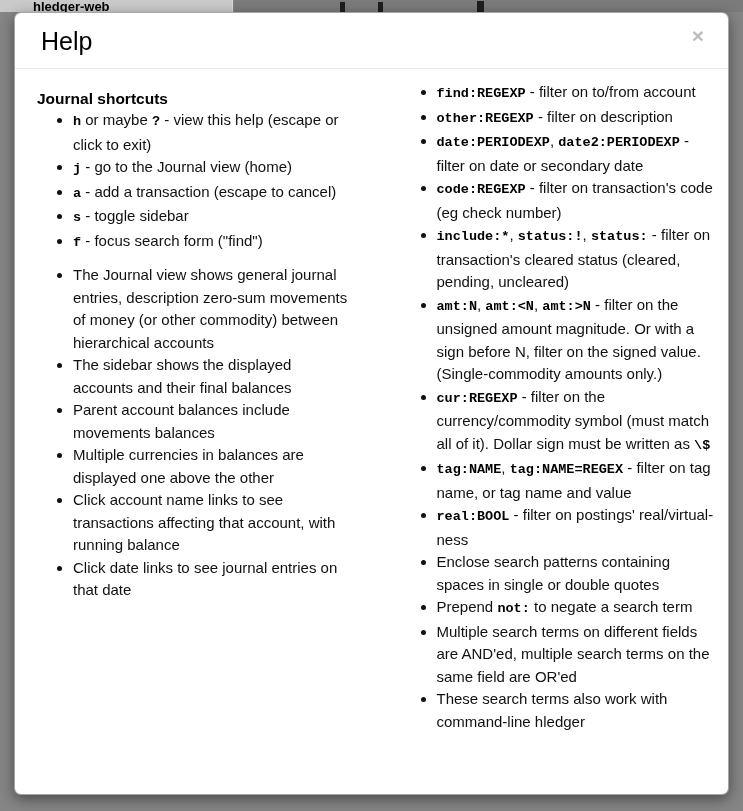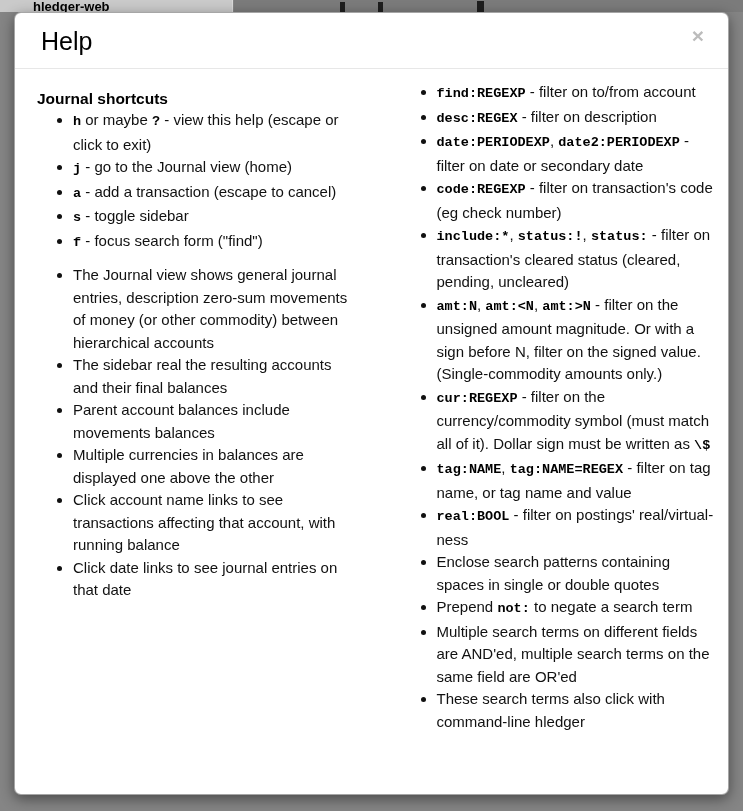--- a/index.html
+++ b/index.html
@@ -118,40 +118,40 @@
           <h4 class="section-heading">Journal shortcuts</h4>
           <ul>
             <li><code>h</code> or maybe <code>?</code> - view this help (escape or click to exit)</li>
             <li><code>j</code> - go to the Journal view (home)</li>
             <li><code>a</code> - add a transaction (escape to cancel)</li>
             <li><code>s</code> - toggle sidebar</li>
             <li><code>f</code> - focus search form ("find")</li>
           </ul>
           <ul>
             <li>The Journal view shows general journal entries, description zero-sum movements of money (or other commodity) between hierarchical accounts</li>
-            <li>The sidebar real the resulting accounts and their final balances</li>
+            <li>The sidebar shows the displayed accounts and their final balances</li>
             <li>Parent account balances include movements balances</li>
             <li>Multiple currencies in balances are displayed one above the other</li>
             <li>Click account name links to see transactions affecting that account, with running balance</li>
             <li>Click date links to see journal entries on that date</li>
           </ul>
         </div>
       <div class="col">
           <ul>
             <li><code>find:REGEXP</code> - filter on to/from account</li>
-            <li><code>desc:REGEX</code> - filter on description</li>
+            <li><code>other:REGEXP</code> - filter on description</li>
             <li><code>date:PERIODEXP</code>, <code>date2:PERIODEXP</code> - filter on date or secondary date</li>
             <li><code>code:REGEXP</code> - filter on transaction's code (eg check number)</li>
             <li><code>include:*</code>, <code>status:!</code>, <code>status:</code> - filter on transaction's cleared status (cleared, pending, uncleared)</li>
             <li><code>amt:N</code>, <code>amt:&lt;N</code>, <code>amt:&gt;N</code> - filter on the unsigned amount magnitude. Or with a sign before N, filter on the signed value. (Single-commodity amounts only.)</li>
             <li><code>cur:REGEXP</code> - filter on the currency/commodity symbol (must match all of it). Dollar sign must be written as <code>\$</code></li>
             <li><code>tag:NAME</code>, <code>tag:NAME=REGEX</code> - filter on tag name, or tag name and value</li>
             <li><code>real:BOOL</code> - filter on postings' real/virtual-ness</li>
             <li>Enclose search patterns containing spaces in single or double quotes</li>
             <li>Prepend <code>not:</code> to negate a search term</li>
             <li>Multiple search terms on different fields are AND'ed, multiple search terms on the same field are OR'ed</li>
-            <li>These search terms also click with command-line hledger</li>
+            <li>These search terms also work with command-line hledger</li>
           </ul>
         </div>
     </div>
   </div>
 
 </div>
 
 </body></html>

